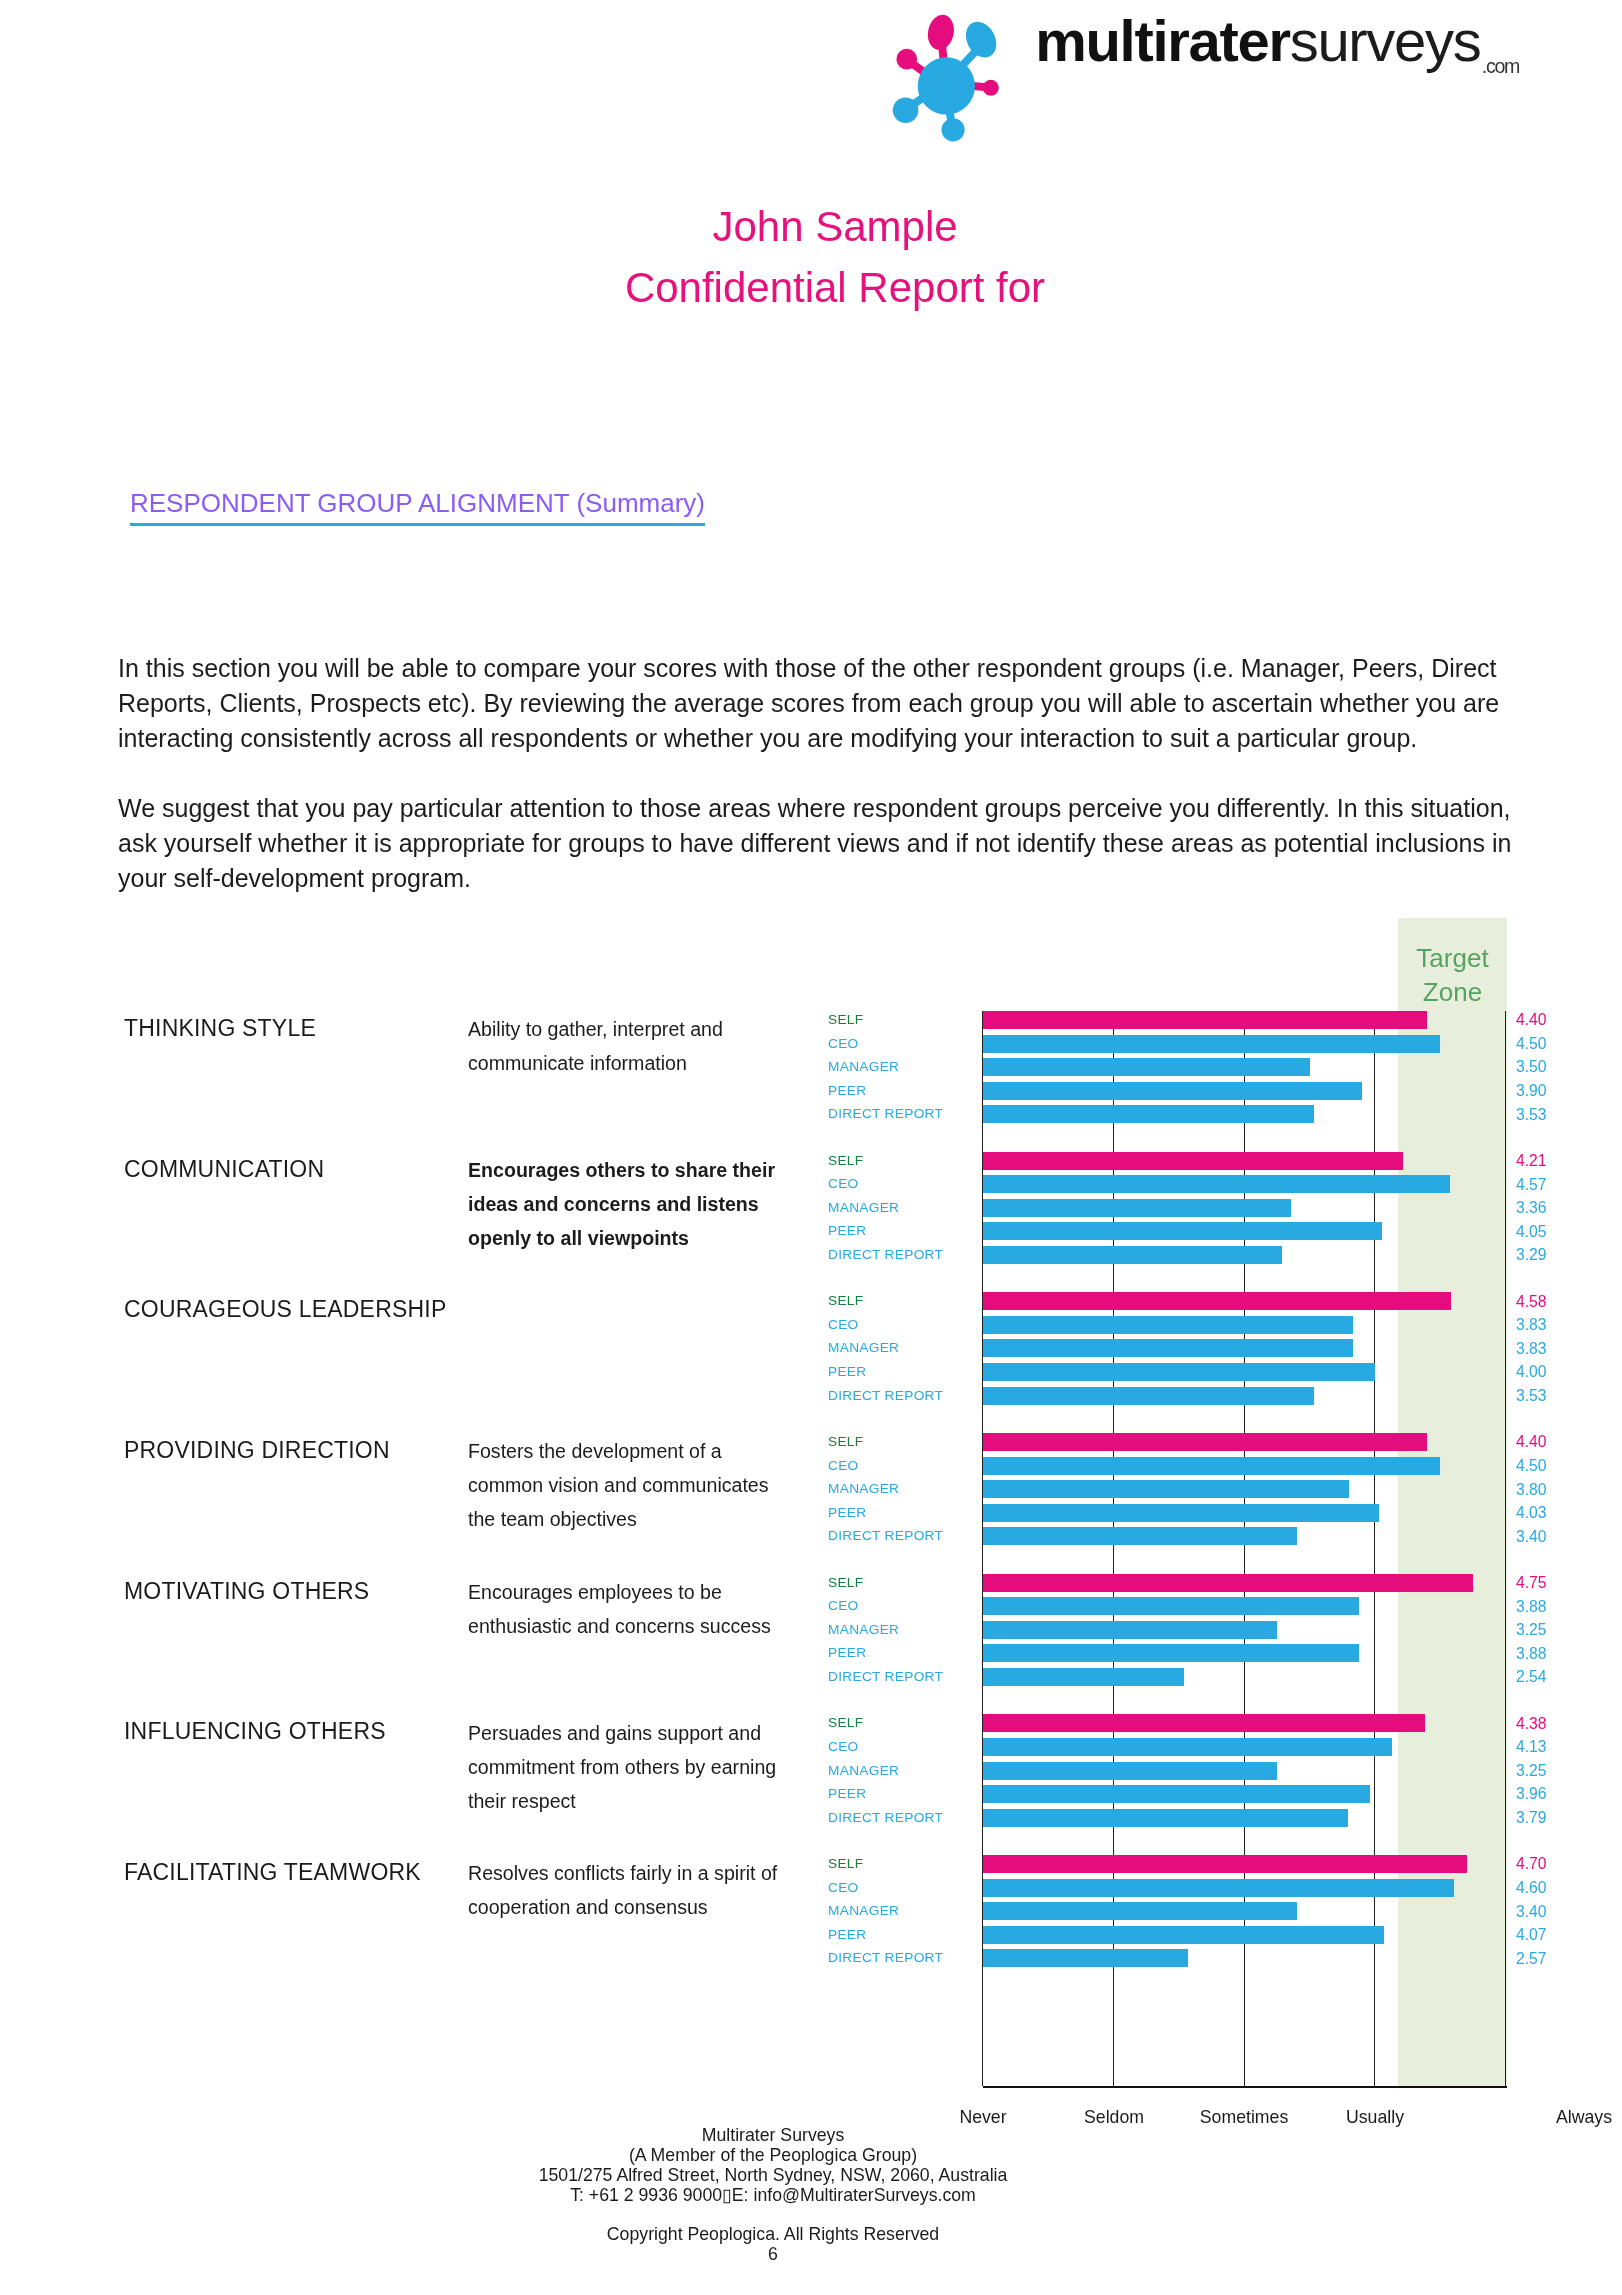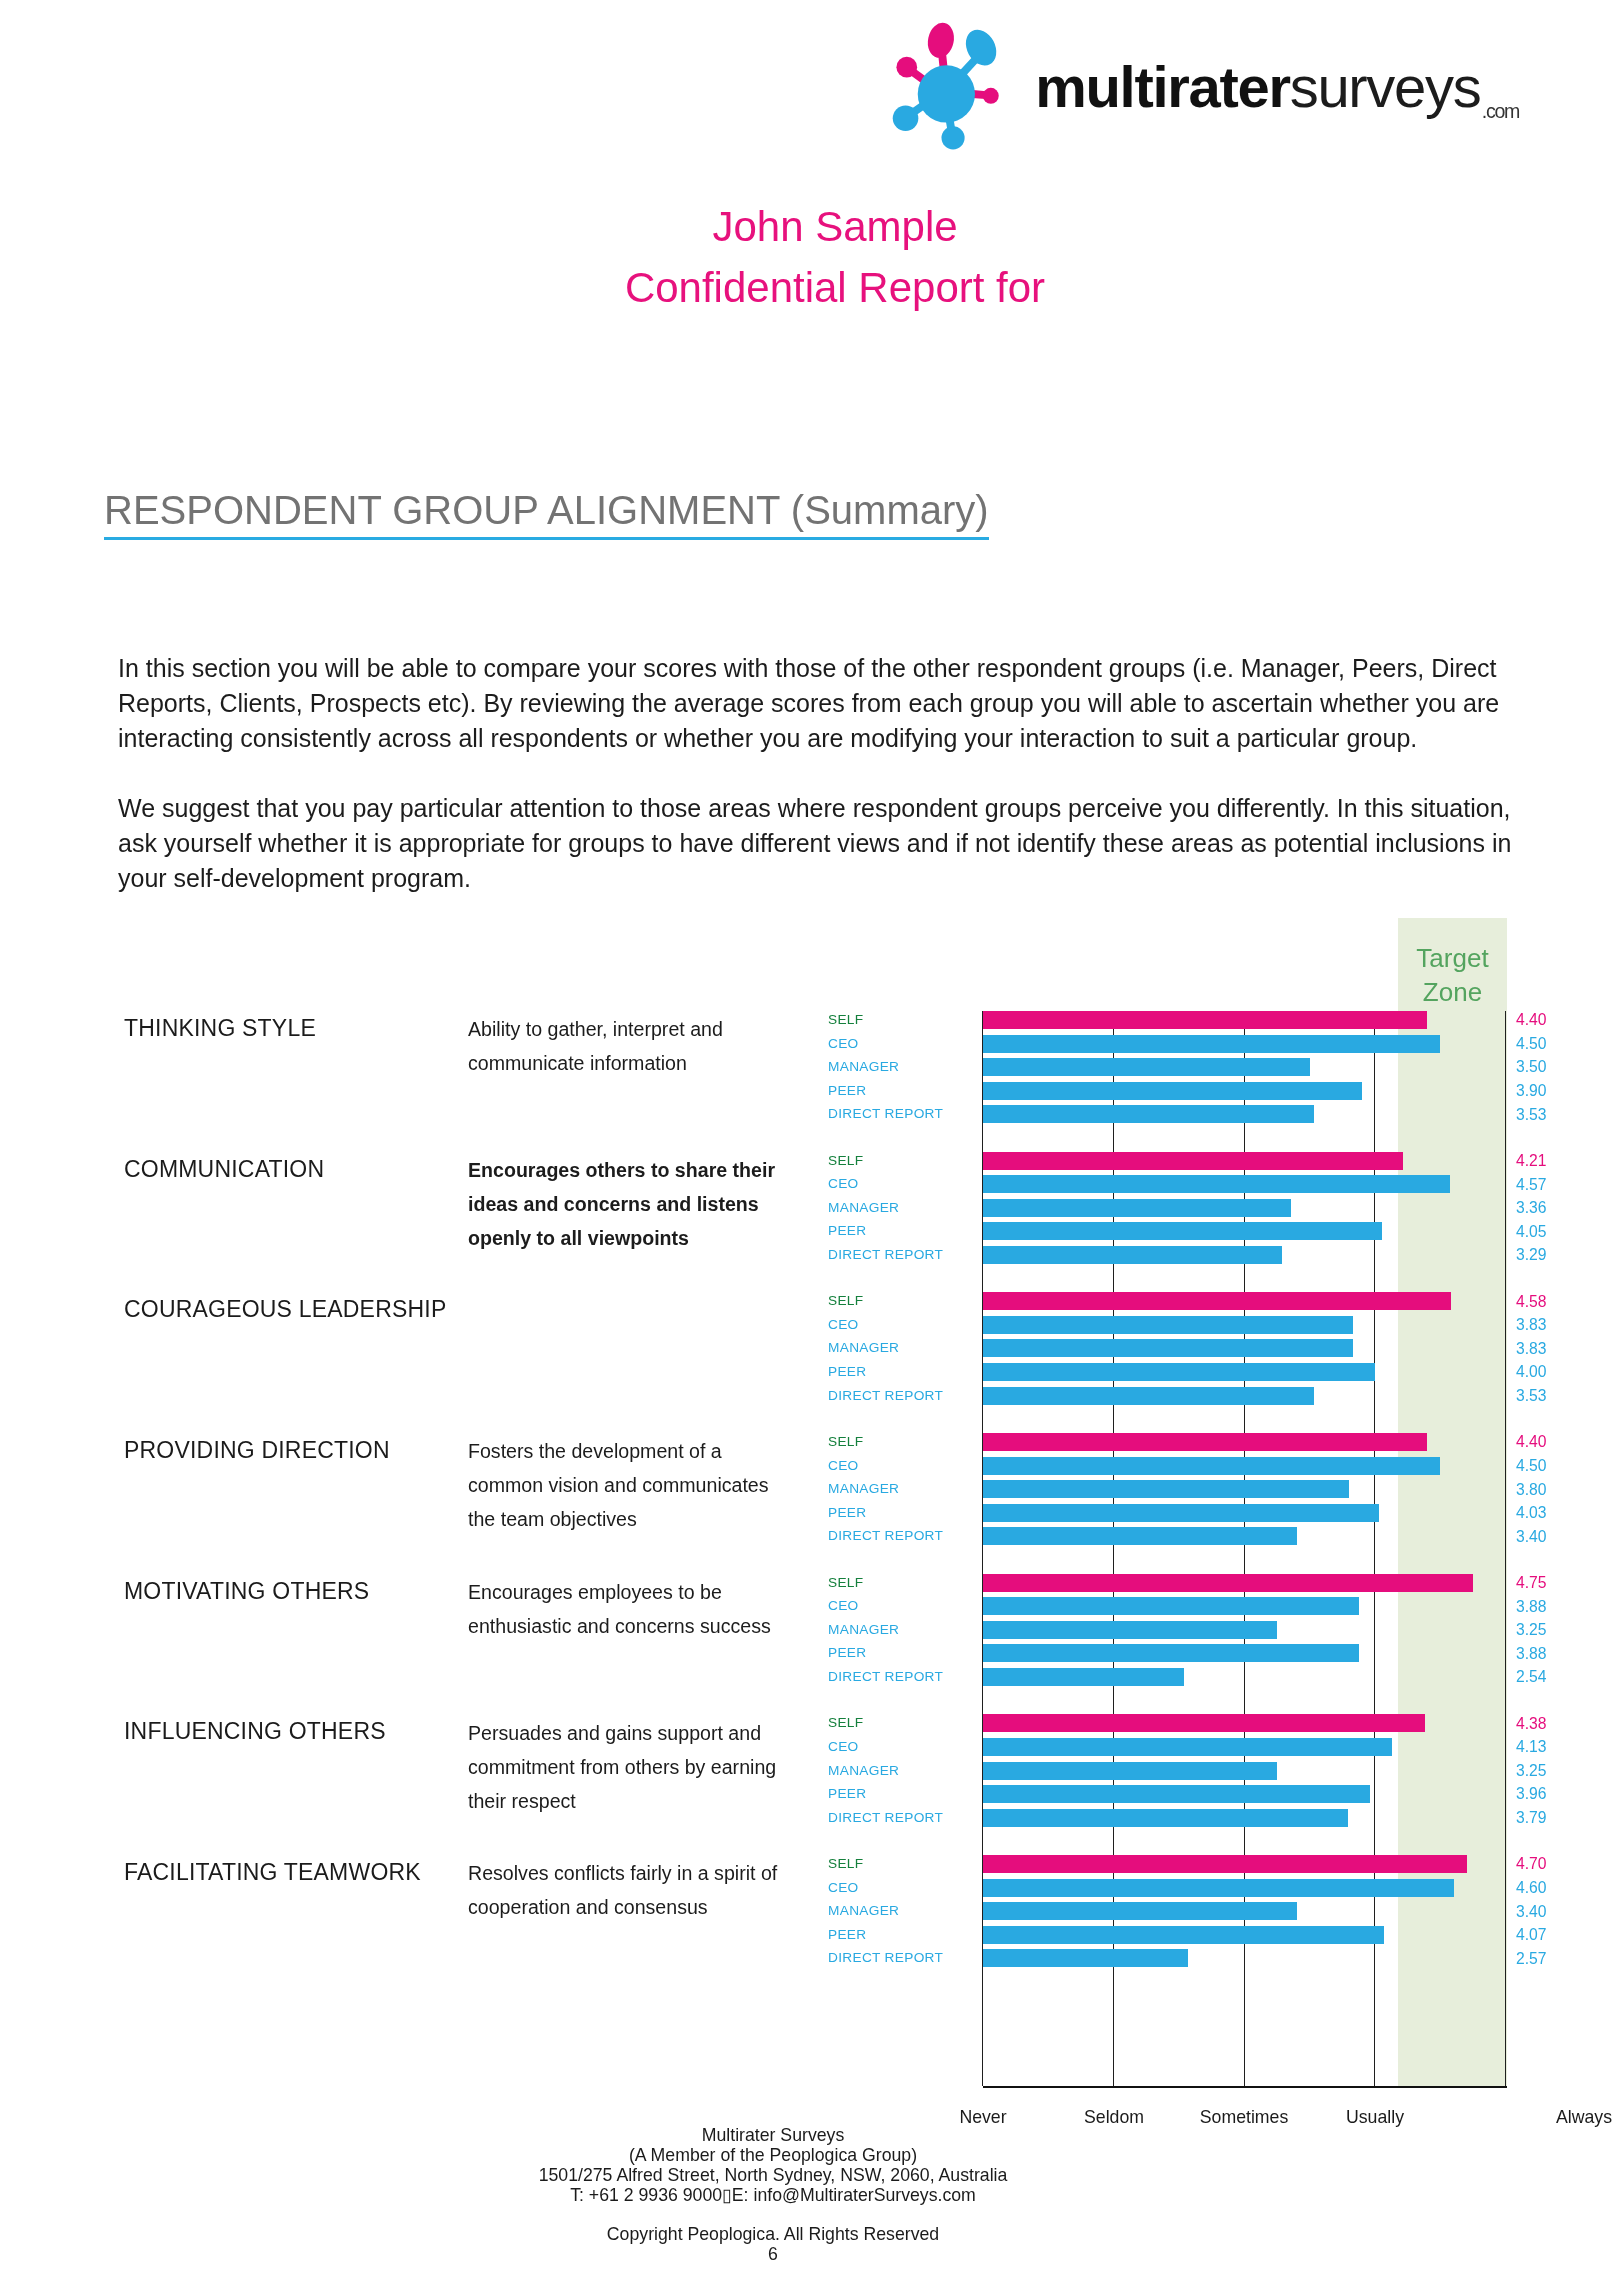--- a/index.html
+++ b/index.html
@@ -1,33 +1,33 @@
 <!DOCTYPE html>
 <html style="font-size:10.5px"><head>
 <meta charset="utf-8">
 <style>
   html,body{margin:0;padding:0;background:#ffffff;}
   .page{position:relative;width:1623px;height:2295px;background:#ffffff;overflow:hidden;
         font-family:"Liberation Sans",sans-serif;color:#1b1b1b;}
 
   
-  .logo{position:absolute;left:885px;top:14px;height:137px;display:flex;align-items:center;}
+  .logo{position:absolute;left:885px;top:8px;height:137px;display:flex;align-items:flex-start;}
   .logo-icon{width:141px;height:134px;}
   .logo-text{font-size:58px;letter-spacing:-1.3px;line-height:1;white-space:nowrap;margin-left:9.2px;
              transform:translateY(3.9px);}
   .logo-bold{font-weight:700;color:#111111;}
   .logo-light{font-weight:400;color:#1c1c1c;}
   .logo-tld{font-size:19.6px;font-weight:400;color:#333333;margin-left:1.3px;position:relative;top:11.8px;}
 
   
   .title{position:absolute;left:48px;top:196px;width:1574px;text-align:center;
          color:#e7117d;font-size:42px;line-height:61px;font-weight:400;}
 
   
-  .heading{position:absolute;left:104px;top:488px;font-size:40px;color:#737373;font-weight:400;}
+  .heading{position:absolute;left:130px;top:488px;font-size:26px;color:#8b5cf6;font-weight:400;}
   .heading span{border-bottom:3.9px solid #29abe2;padding-bottom:5.2px;}
 
   
   .intro{position:absolute;left:118px;top:651px;width:1430px;font-size:25px;line-height:35px;color:#1c1c1c;}
   .intro p{margin:0 0 35px 0;}
 
   
   #chart{position:absolute;left:0;top:0;width:1623px;height:2295px;pointer-events:none;}
   .band{position:absolute;left:1398px;top:918px;width:109px;height:1169px;background:#e7eedb;z-index:0;}
   .tz-label{position:absolute;left:1387px;top:941px;width:131px;text-align:center;color:#54a45f;

